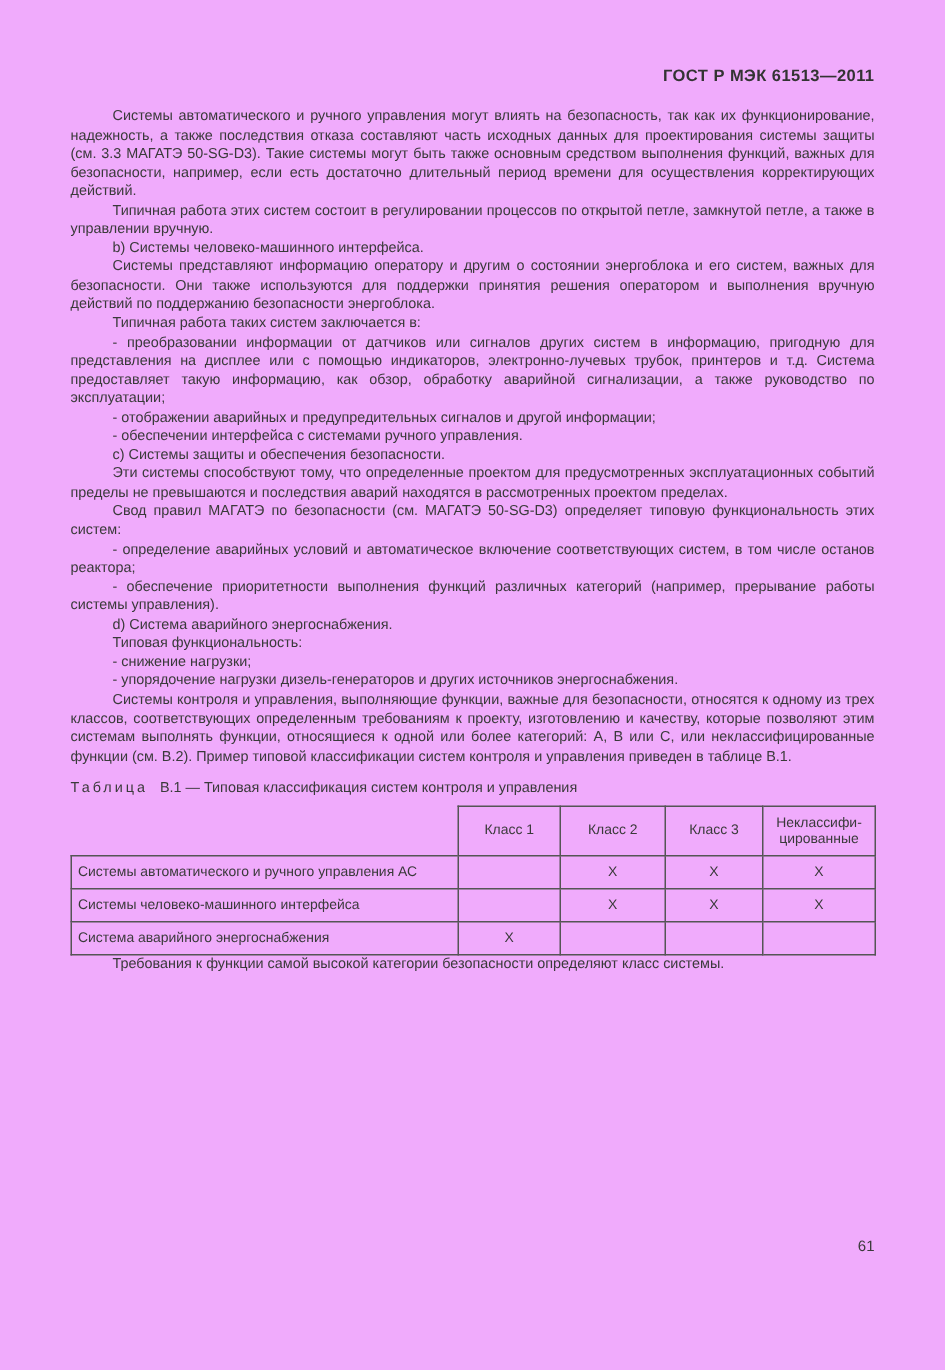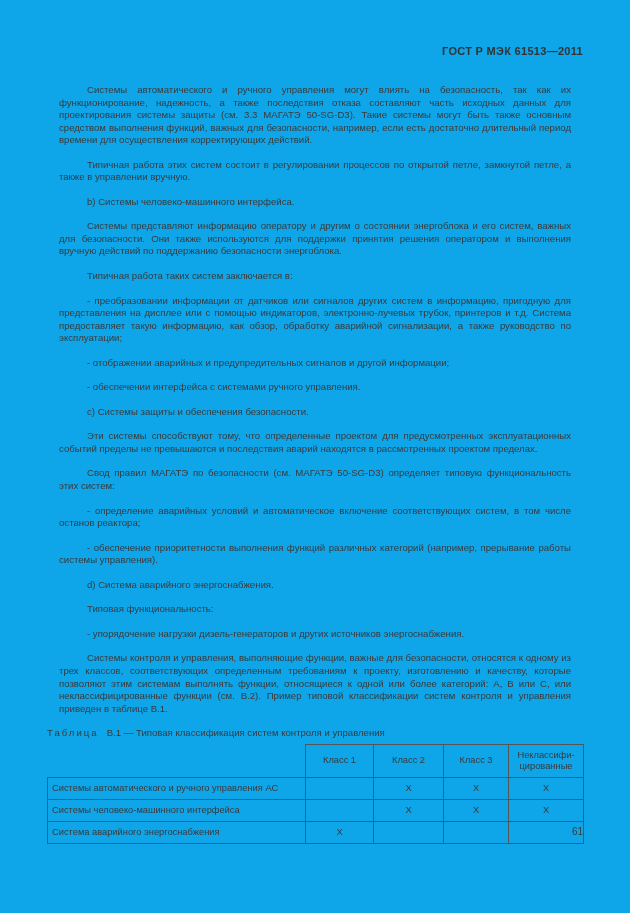--- a/index.html
+++ b/index.html
@@ -1,33 +1,33 @@
 <!DOCTYPE html>
 <html lang="ru"><head>
 <meta charset="utf-8">
 <style>
   html,body{margin:0;padding:0;background:#ffffff;}
   .sheet{
     position:relative;
     width:630px;height:913px;
-    background:#0ea5e9;
+    background:#f0abfc;
     font-family:"Liberation Sans", sans-serif;
     color:#3a3a3a;
     overflow:hidden;
   }
   .doc-header{
     position:absolute;top:45px;left:47px;right:47px;
     text-align:right;font-weight:bold;font-size:11px;letter-spacing:.3px;
     color:#333;
   }
   .content{
     position:absolute;top:72px;left:47px;width:536px;
     font-size:9.6px;line-height:12.55px;text-align:justify;
   }
-  p.para{margin:12px;text-indent:28px;}
+  p.para{margin:0;text-indent:28px;}
   .table-caption{
     margin:9px 0 4px;text-align:left;font-size:9.6px;
   }
   .cap-word{letter-spacing:2px;}
   .cap-rest{margin-left:8px;}
   table.gost{
     border-collapse:collapse;table-layout:fixed;width:536px;
     font-size:9.3px;line-height:11px;
   }
   table.gost th, table.gost td{
@@ -64,20 +64,21 @@
     <p class="para">- преобразовании информации от датчиков или сигналов других систем в информацию, пригодную для представления на дисплее или с помощью индикаторов, электронно-лучевых трубок, принтеров и т.д. Система предоставляет такую информацию, как обзор, обработку аварийной сигнализации, а также руководство по эксплуатации;</p>
     <p class="para">- отображении аварийных и предупредительных сигналов и другой информации;</p>
     <p class="para">- обеспечении интерфейса с системами ручного управления.</p>
     <p class="para">c) Системы защиты и обеспечения безопасности.</p>
     <p class="para">Эти системы способствуют тому, что определенные проектом для предусмотренных эксплуатационных событий пределы не превышаются и последствия аварий находятся в рассмотренных проектом пределах.</p>
     <p class="para">Свод правил МАГАТЭ по безопасности (см. МАГАТЭ 50-SG-D3) определяет типовую функциональность этих систем:</p>
     <p class="para">- определение аварийных условий и автоматическое включение соответствующих систем, в том числе останов реактора;</p>
     <p class="para">- обеспечение приоритетности выполнения функций различных категорий (например, прерывание работы системы управления).</p>
     <p class="para">d) Система аварийного энергоснабжения.</p>
     <p class="para">Типовая функциональность:</p>
+    <p class="para">- снижение нагрузки;</p>
     <p class="para">- упорядочение нагрузки дизель-генераторов и других источников энергоснабжения.</p>
     <p class="para">Системы контроля и управления, выполняющие функции, важные для безопасности, относятся к одному из трех классов, соответствующих определенным требованиям к проекту, изготовлению и качеству, которые позволяют этим системам выполнять функции, относящиеся к одной или более категорий: А, В или С, или неклассифицированные функции (см. В.2). Пример типовой классификации систем контроля и управления приведен в таблице В.1.</p>
 
     <div class="table-caption">
       <span class="cap-word">Таблица</span><span class="cap-rest">В.1 — Типовая классификация систем контроля и управления</span>
     </div>
 
     <table class="gost">
       <colgroup>
         <col style="width:258px">
@@ -113,17 +114,18 @@
         <tr>
           <td class="stub">Система аварийного энергоснабжения</td>
           <td class="mark">X</td>
           <td class="mark"></td>
           <td class="mark"></td>
           <td class="mark"></td>
         </tr>
       </tbody>
     </table>
 
+    <p class="para closing">Требования к функции самой высокой категории безопасности определяют класс системы.</p>
   </div>
 
   <div class="page-number">61</div>
 
 </div>
 
 </body></html>

